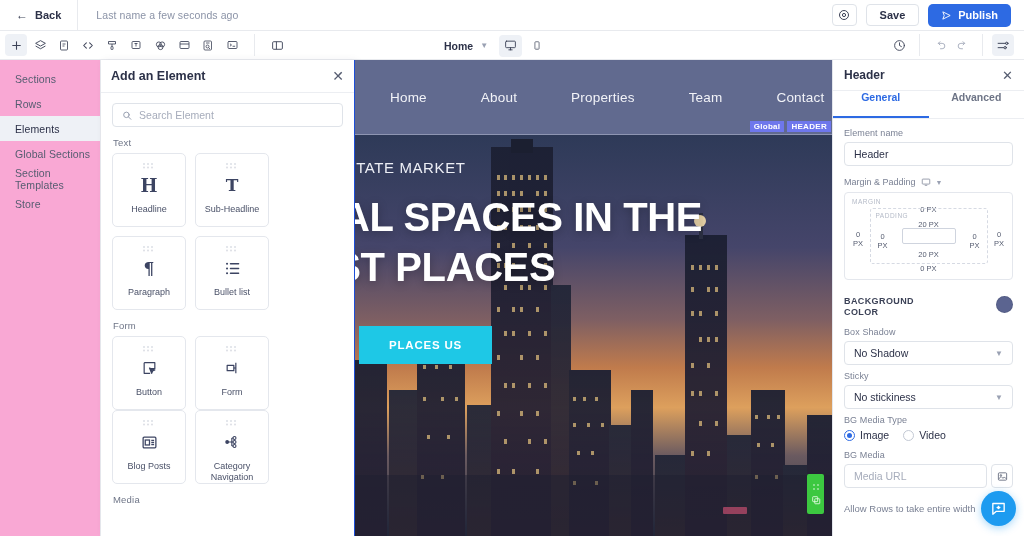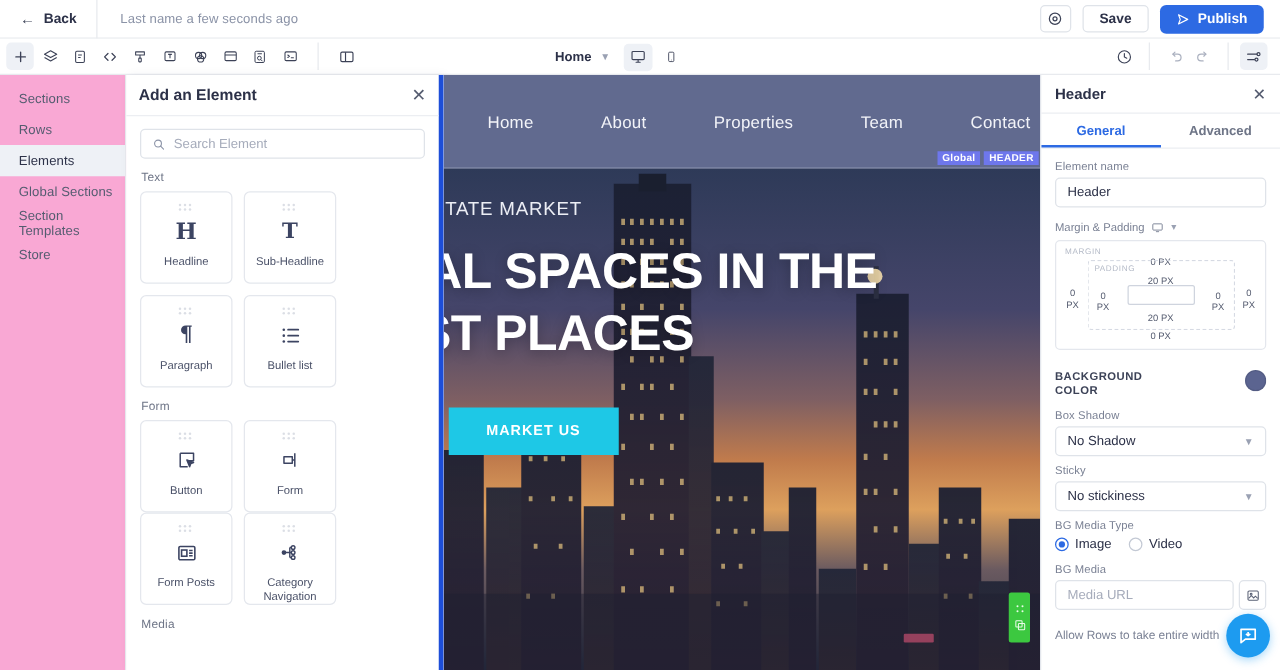--- a/index.html
+++ b/index.html
@@ -90,21 +90,21 @@
   }
   .ln-item {
     height: 25px; display: flex; align-items: center; padding-left: 15px;
     font-size: 10.5px; color: #555c70; cursor: pointer; letter-spacing: .1px;
   }
   .ln-item.active { background: #eef1f6; color: #2c3148; }
 
   
   .elpanel {
     position: absolute; top: 60px; left: 101px; width: 254px; height: 476px;
-    background: #fff; border-right: 4px solid #1d4ed8;
+    background: #fff; border-right: 1px solid #1d4ed8;
     box-shadow: 2px 0 8px rgba(20,30,60,.06);
     overflow: hidden;
   }
   .elp-head {
     height: 33px; display: flex; align-items: center; padding: 0 10px 0 10px;
     border-bottom: 1px solid #eceef2;
   }
   .elp-title { font-size: 12.5px; font-weight: bold; color: #2c3148; }
   .elp-x { margin-left: auto; cursor: pointer; color: #555c70; font-size: 14px; line-height:1; }
   .elp-body { padding: 10px 11px 0 11px; height: 443px; overflow: hidden; }
@@ -194,21 +194,21 @@
     background: #fff; border-left: 1px solid #e3e6ec; overflow: hidden;
   }
   .rp-head {
     height: 31px; display: flex; align-items: center; padding: 0 11px;
     border-bottom: 1px solid #eceef2;
   }
   .rp-title { font-size: 12px; font-weight: bold; color: #2c3148; }
   .rp-x { margin-left: auto; cursor: pointer; color: #555c70; font-size: 13px; line-height: 1; }
   .rp-tabs { display: flex; border-bottom: 1px solid #eceef2; }
   .rp-tab {
-    flex: 1; height: 27px; display: flex; align-items: center; justify-content: center;
+    flex: 1; height: 27px; display: flex; justify-content: center;
     font-size: 10.5px; color: #6e7587; cursor: pointer; font-weight: bold;
   }
   .rp-tab.active { color: #2d6ae3; box-shadow: inset 0 -2px 0 #2d6ae3; }
   .rp-body { padding: 9px 11px; }
   .fld-label { font-size: 9px; color: #7a8194; margin-bottom: 4px; letter-spacing: .1px; }
   .fld-input {
     height: 24px; border: 1px solid #dfe3e9; border-radius: 4px;
     display: flex; align-items: center; padding: 0 9px;
     font-size: 10.5px; color: #2c3148;
   }
@@ -608,21 +608,21 @@
                 <circle cx="10" cy="5.5" r="1"></circle>
               </g>
           </svg>
           <div class="el-ico">
             <svg width="17" height="15" viewBox="0 0 24 21" fill="none" stroke="#3c4462" stroke-width="1.8">
               <rect x="3" y="3" width="18" height="15" rx="1.5"></rect>
                 <rect x="6" y="7" width="6" height="7"></rect>
                 <path d="M14.5 7.5h4M14.5 10.5h4M14.5 13.5h4"></path>
             </svg>
           </div>
-          <div class="el-name">Form Posts</div>
+          <div class="el-name">Blog Posts</div>
         </div>
         <div class="el-card">
           <svg class="grip" width="14" height="7" viewBox="0 0 14 7">
             <g fill="#b9bfcc">
                 <circle cx="2" cy="2" r="1"></circle>
                 <circle cx="6" cy="2" r="1"></circle>
                 <circle cx="10" cy="2" r="1"></circle>
                 <circle cx="2" cy="5.5" r="1"></circle>
                 <circle cx="6" cy="5.5" r="1"></circle>
                 <circle cx="10" cy="5.5" r="1"></circle>
@@ -819,21 +819,21 @@
           <rect x="0" y="340" width="477" height="61" fill="#1c2030" opacity=".45"></rect>
           <g fill="#e0557a" opacity=".6">
             <rect x="368" y="372" width="24" height="7" rx="1"></rect>
           </g>
         </svg>
 
         <div class="hero-content">
           <div class="hero-kicker">EXPLORE THE REAL ESTATE MARKET</div>
           <div class="hero-title">FIND IDEAL SPACES IN THE</div>
           <div class="hero-title">GREATEST PLACES</div>
-          <div class="hero-cta">MARKET US</div>
+          <div class="hero-cta">PLACES US</div>
         </div>
 
         <div class="green-widget">
           <svg width="8" height="8" viewBox="0 0 12 12">
             <g fill="#eafbe9">
                 <circle cx="3" cy="3" r="1.2"></circle>
                 <circle cx="9" cy="3" r="1.2"></circle>
                 <circle cx="3" cy="9" r="1.2"></circle>
                 <circle cx="9" cy="9" r="1.2"></circle>
               </g>

